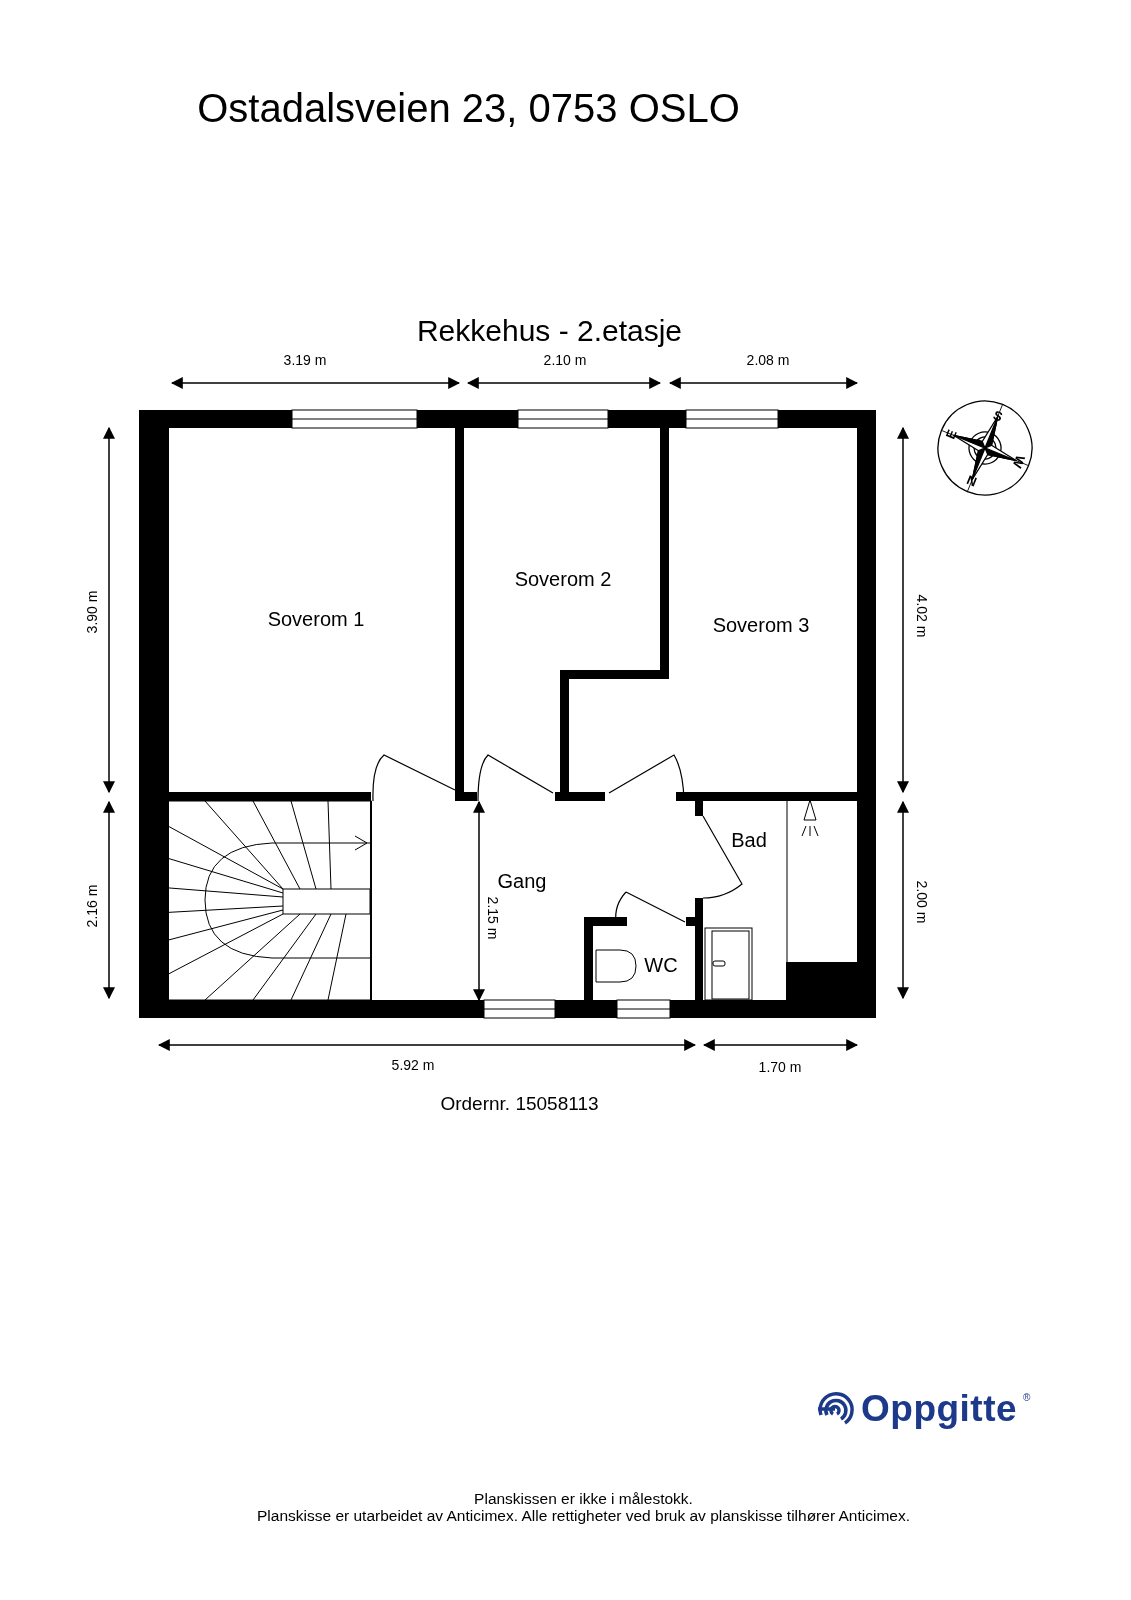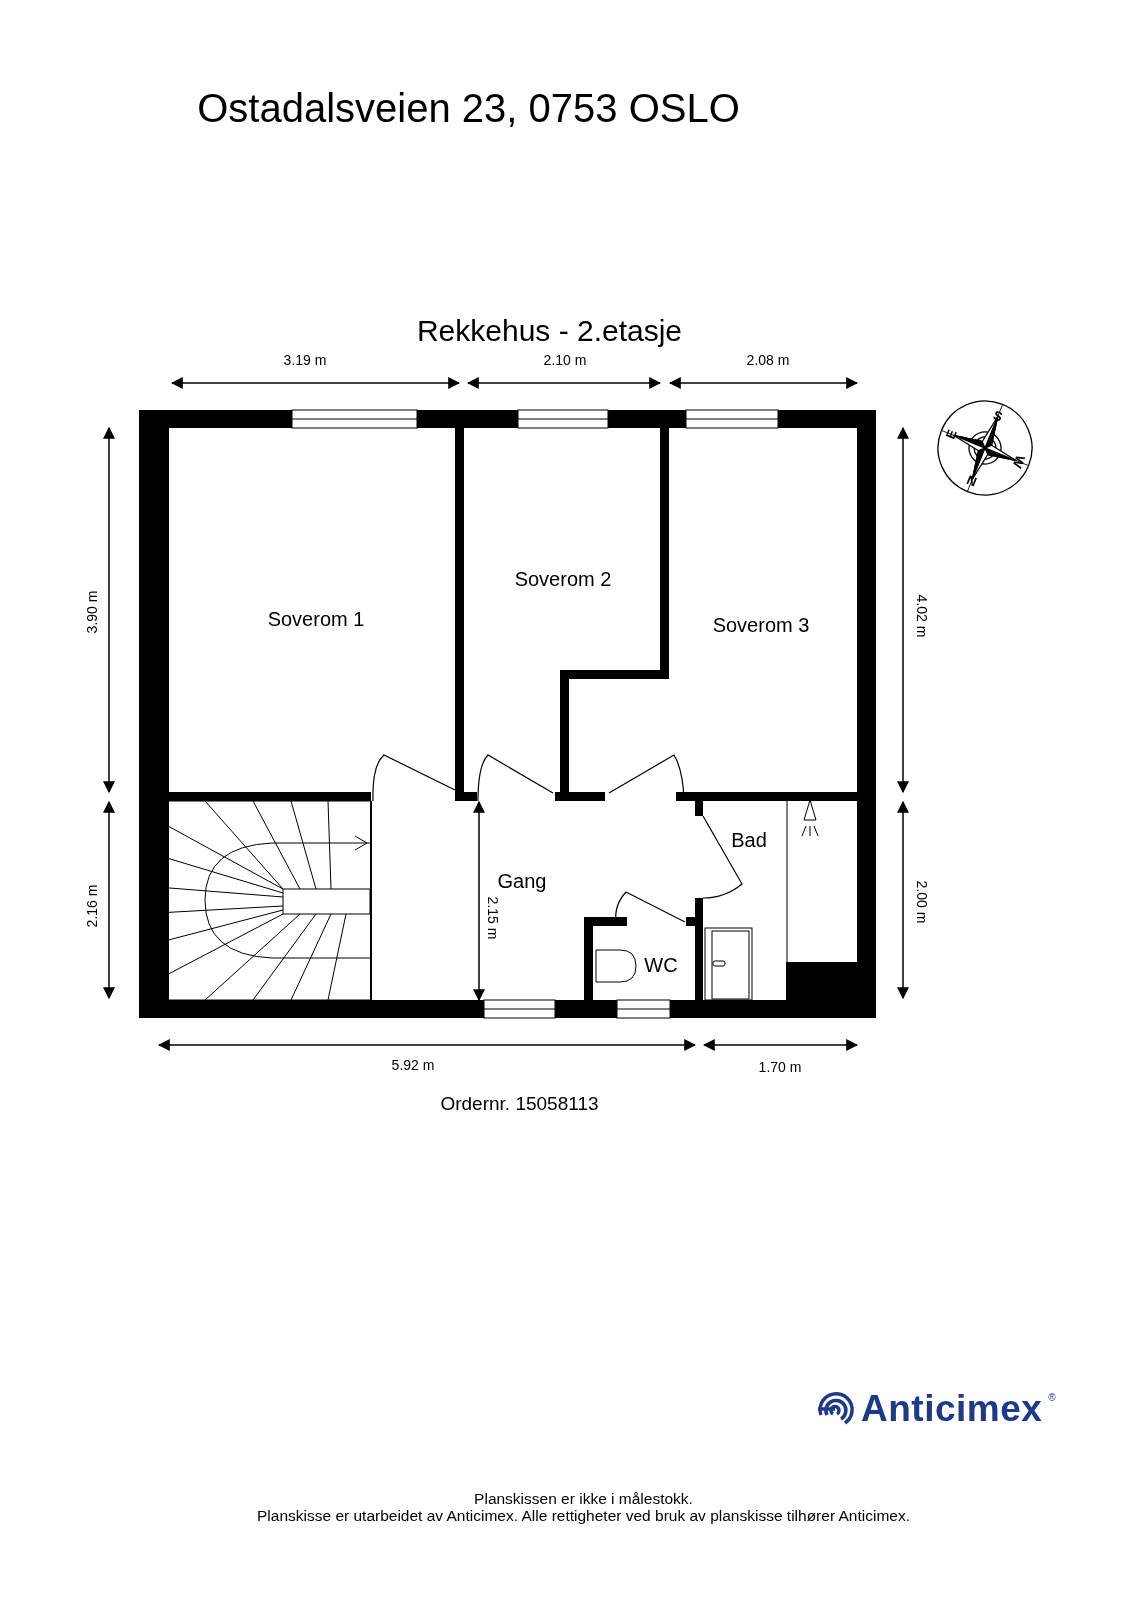--- a/index.html
+++ b/index.html
@@ -156,20 +156,20 @@
 
 <div class="abs logo">
   <svg width="40" height="40" viewBox="0 0 40 40">
     <g fill="none" stroke="#1d3a8a" stroke-width="3.5">
       <path d="M6,26 A16,16 0 1 1 30,34"></path>
       <path d="M12,26 A10,10 0 1 1 26,30"></path>
       <path d="M18,25 A4,4 0 1 1 22,25"></path>
       <line x1="3" y1="20" x2="20" y2="20"></line>
     </g>
   </svg>
-  <span class="logo-text">Anticimex</span>
+  <span class="logo-text">Oppgitte</span>
   <span style="font-size:10px;color:#1d3a8a;align-self:flex-start;margin-top:4px">®</span>
 </div>
 
 <div class="abs footer">
   <div>Planskissen er ikke i målestokk.</div>
   <div>Planskisse er utarbeidet av Anticimex. Alle rettigheter ved bruk av planskisse tilhører Anticimex.</div>
 </div>
 
 </body></html>

